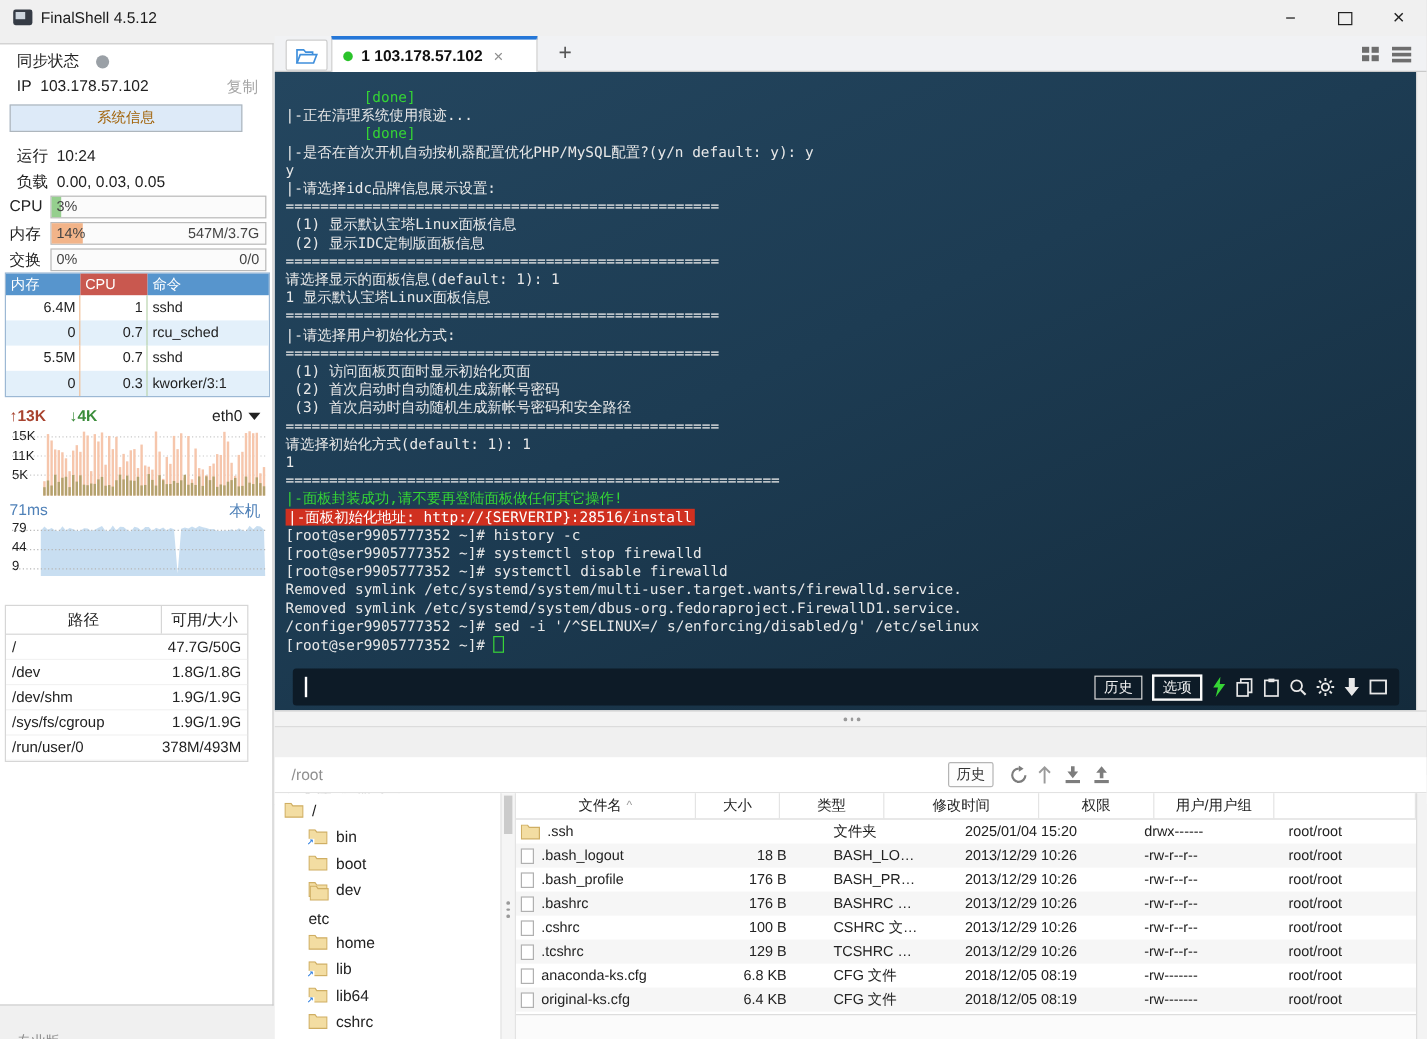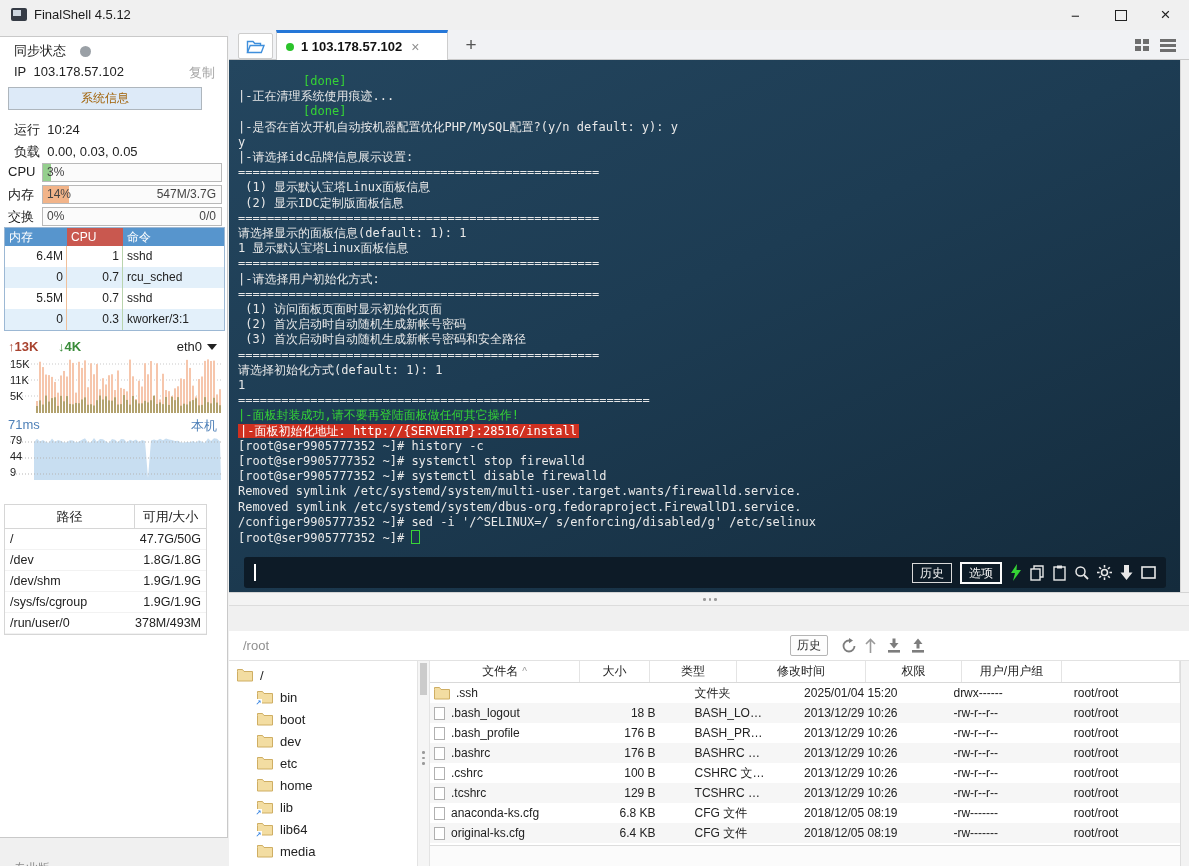--- a/index.html
+++ b/index.html
@@ -578,21 +578,21 @@
             <span class="tlabel">boot</span>
           </div>
           <div class="titem" style="top: 70px; left: 28px;">
             <span style="position: relative; display: inline-flex; flex: 0 0 auto;">
               <svg width="16" height="13" viewBox="0 0 16 13">
                 <path d="M0.5 2.5 L0.5 12 L15.5 12 L15.5 2.5 L7 2.5 L5.5 0.5 L0.5 0.5 Z" fill="#f3dda2" stroke="#cfae63" stroke-width="1"></path>
               </svg>
             </span>
             <span class="tlabel">dev</span>
           </div>
-          <div class="titem" style="top: 92px; left: 28px;">
+          <div class="titem" style="top: 77px; left: 28px; flex-direction: column;">
             <span style="position: relative; display: inline-flex; flex: 0 0 auto;">
               <svg width="16" height="13" viewBox="0 0 16 13">
                 <path d="M0.5 2.5 L0.5 12 L15.5 12 L15.5 2.5 L7 2.5 L5.5 0.5 L0.5 0.5 Z" fill="#f3dda2" stroke="#cfae63" stroke-width="1"></path>
               </svg>
             </span>
             <span class="tlabel">etc</span>
           </div>
           <div class="titem" style="top: 114px; left: 28px;">
             <span style="position: relative; display: inline-flex; flex: 0 0 auto;">
               <svg width="16" height="13" viewBox="0 0 16 13">
@@ -618,21 +618,21 @@
               <span class="sym-badge">↗</span>
             </span>
             <span class="tlabel">lib64</span>
           </div>
           <div class="titem" style="top: 180px; left: 28px;">
             <span style="position: relative; display: inline-flex; flex: 0 0 auto;">
               <svg width="16" height="13" viewBox="0 0 16 13">
                 <path d="M0.5 2.5 L0.5 12 L15.5 12 L15.5 2.5 L7 2.5 L5.5 0.5 L0.5 0.5 Z" fill="#f3dda2" stroke="#cfae63" stroke-width="1"></path>
               </svg>
             </span>
-            <span class="tlabel">media</span>
+            <span class="tlabel">cshrc</span>
           </div>
         </div>
       <div class="tree-scroll">
         <div class="tree-thumb"></div>
         <span class="vdots">
             <i></i>
             <i></i>
             <i></i>
           </span>
       </div>

